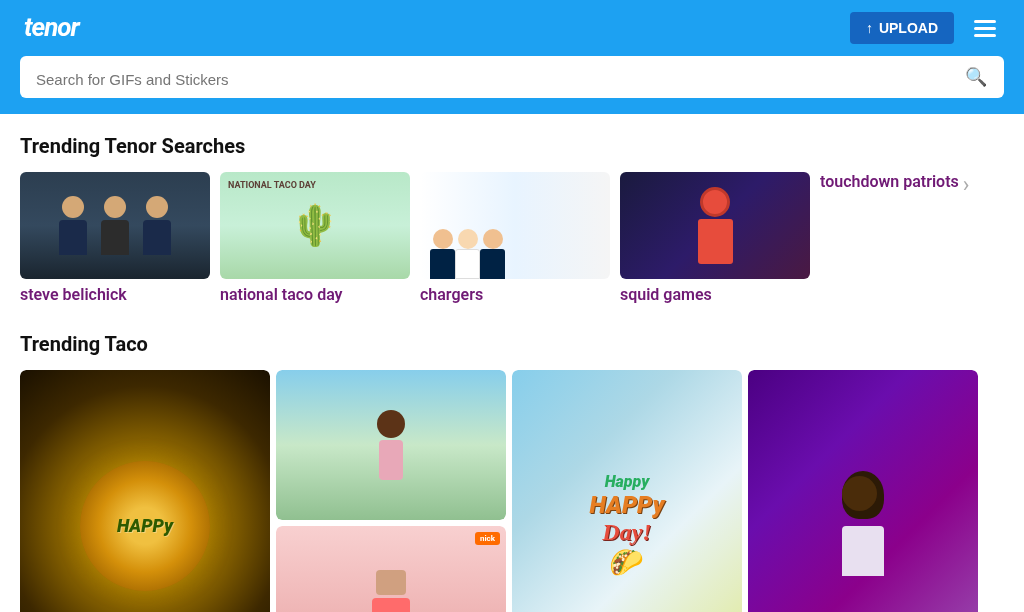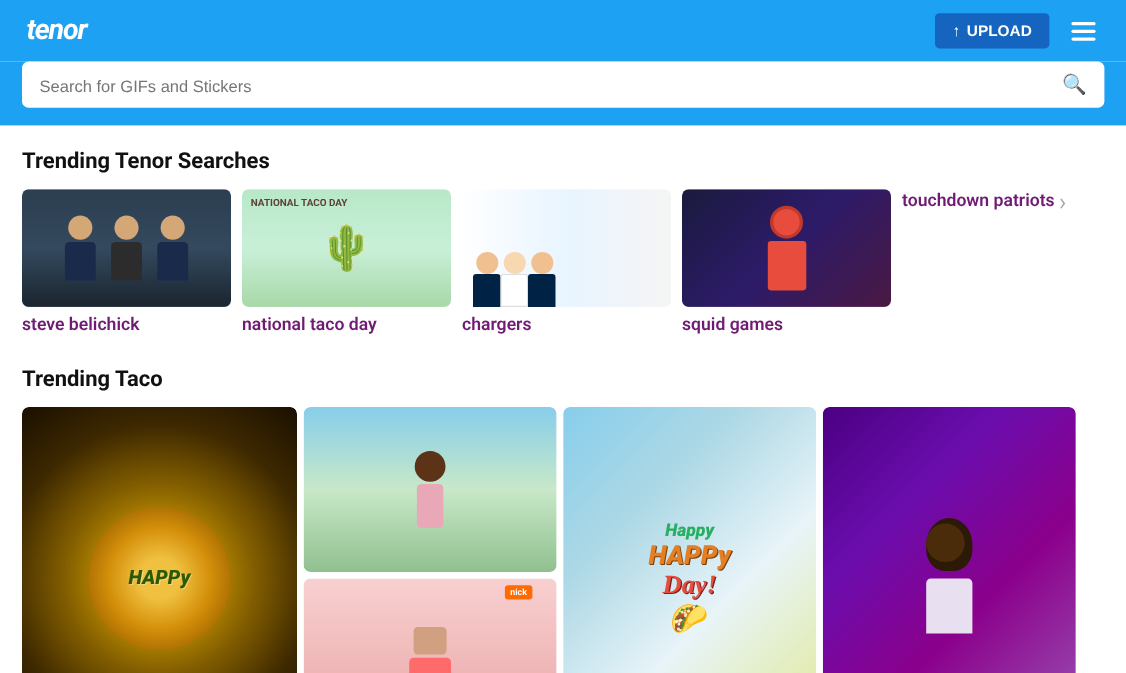--- a/index.html
+++ b/index.html
@@ -460,21 +460,21 @@
     .chargers-jersey {
       width: 25px;
       height: 30px;
       background: #002244;
       border-radius: 3px 3px 0 0;
     }
 
     .nickelodeon-badge {
       position: absolute;
       top: 6px;
-      right: 22px;
+      right: 6px;
       background: #ff6b00;
       color: #fff;
       font-size: 8px;
       font-weight: 700;
       padding: 2px 5px;
       border-radius: 3px;
     }
   </style>
 </head>
 <body>

